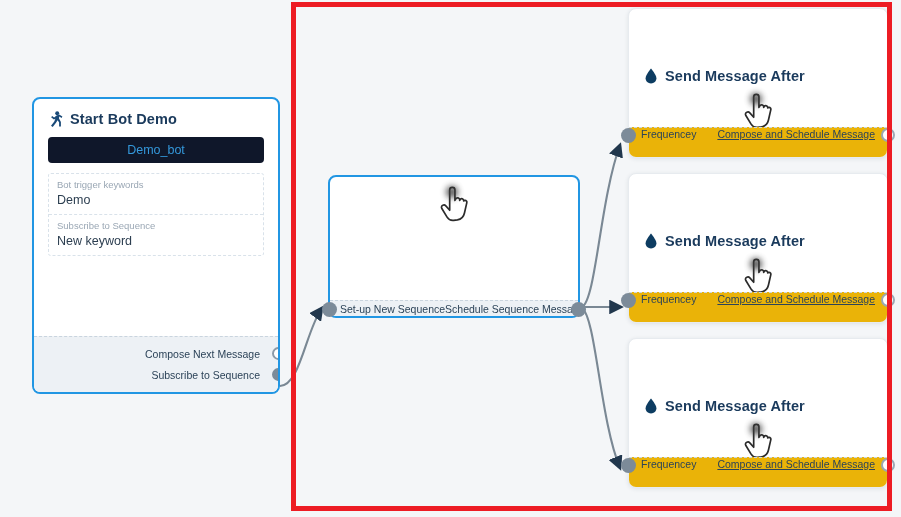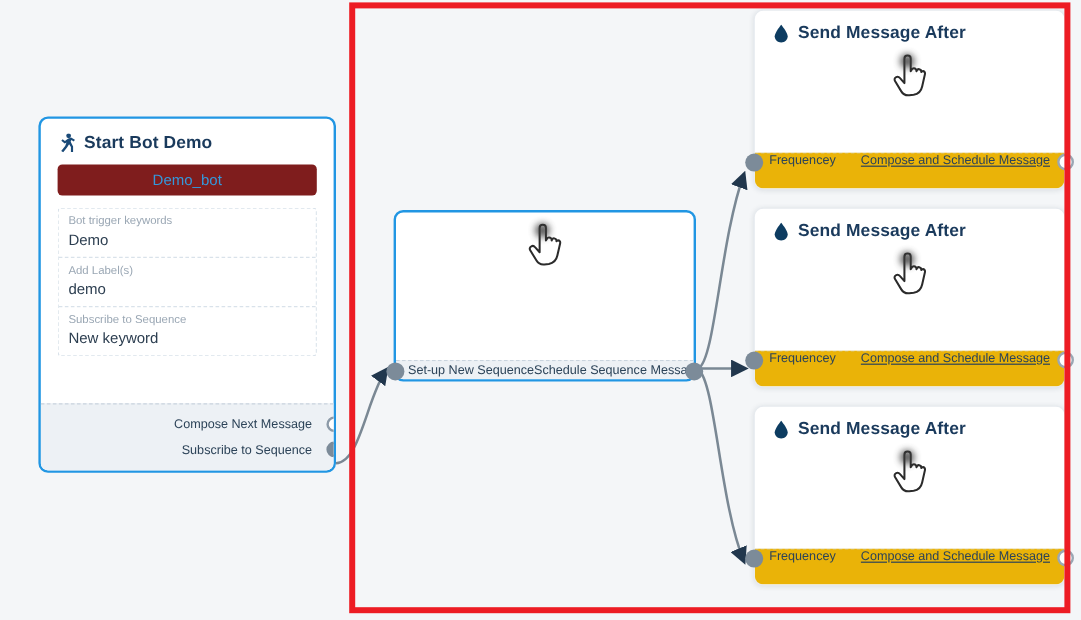--- a/index.html
+++ b/index.html
@@ -78,21 +78,21 @@
   .node-title .ico {
     display: inline-flex;
     align-items: center;
     justify-content: center;
     width: 16px;
     height: 16px;
   }
 
   .bot-pill {
     margin: 2px 14px 10px 14px;
-    background: #7f1d1d;
+    background: #0f172a;
     border-radius: 4px;
     height: 26px;
     line-height: 26px;
     text-align: center;
     font-size: 12.5px;
     color: #3498db;
   }
 
   .fields {
     margin: 0 14px;
@@ -221,21 +221,21 @@
 
   
   .node-msg {
     left: 628px;
     width: 260px;
     height: 150px;
     border: 1px solid #e7ebef;
     border-radius: 8px;
     box-shadow: 0 1px 4px rgba(30,50,70,.10);
   }
-  .node-msg .node-title { padding: 11px 14px 0 14px; }
+  .node-msg .node-title { padding: 11px 14px 0 14px; margin-top: 48px; }
   .msg-1 { top: 8px; }
   .msg-2 { top: 173px; }
   .msg-3 { top: 338px; }
 
   .msg-footer {
     position: absolute;
     left: 0;
     right: 0;
     bottom: 0;
     height: 30px;
@@ -309,24 +309,20 @@
       </span>
       <span>Start Bot Demo</span>
     </div>
 
     <div class="bot-pill">Demo_bot</div>
 
     <div class="fields">
       <div class="field">
         <div class="field-label">Bot trigger keywords</div>
         <div class="field-value">Demo</div>
-      </div>
-      <div class="field">
-        <div class="field-label">Add Label(s)</div>
-        <div class="field-value">demo</div>
       </div>
       <div class="field">
         <div class="field-label">Subscribe to Sequence</div>
         <div class="field-value">New keyword</div>
       </div>
     </div>
 
     <div class="node-footer">
       <div class="port-row">
         <span class="port-label">Compose Next Message</span>

